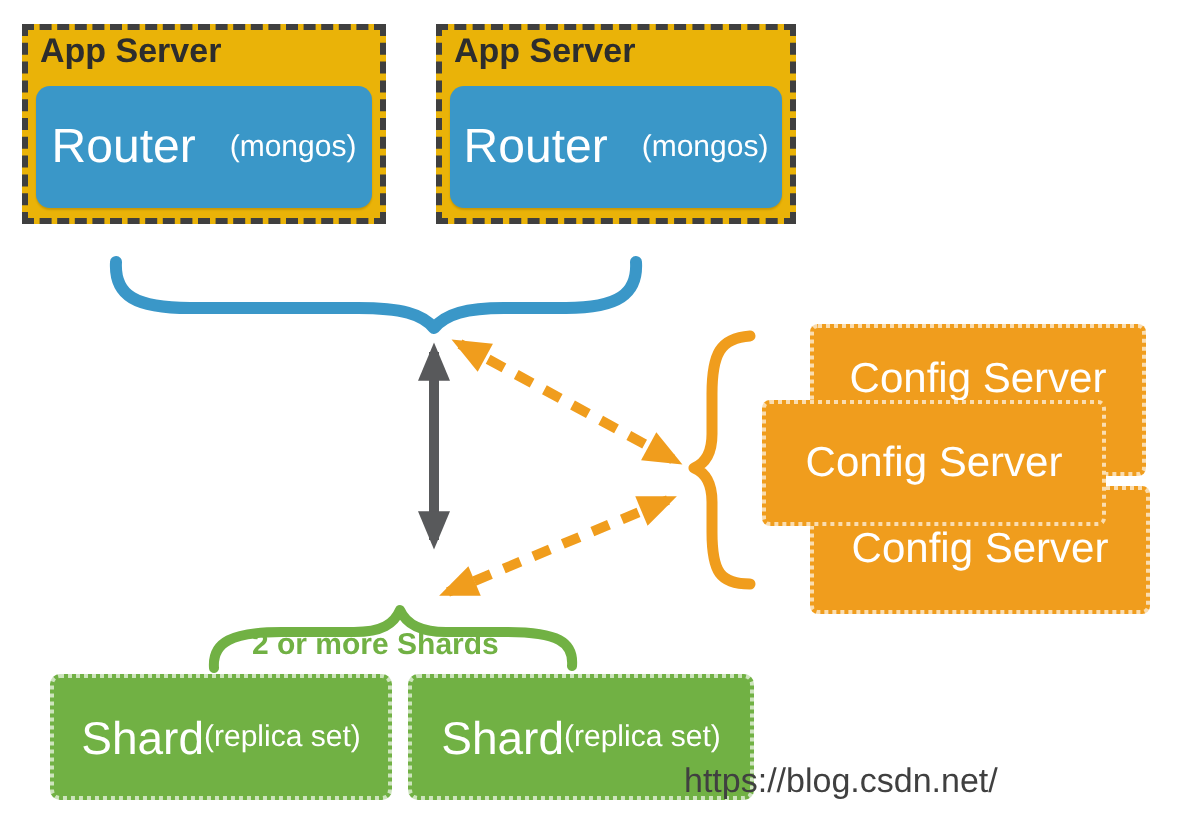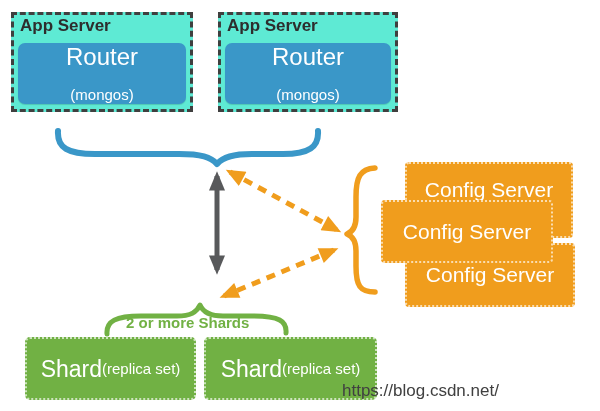--- a/index.html
+++ b/index.html
@@ -2,33 +2,33 @@
 <html style="--blue: #3a97c8; --orange: #f09d1d; --green: #71b144; --gray: #58595b; --dark: #3f3f3f;"><head>
 <meta charset="utf-8">
 <style>
   html,body{margin:0;padding:0;background:#fff;}
   #stage{
     position:relative;width:600px;height:411px;background:#fff;overflow:hidden;
     font-family:"Liberation Sans",sans-serif;
   }
   
   .app-server{
-    position:absolute;box-sizing:border-box;background:#5eead4;
+    position:absolute;box-sizing:border-box;background:#eab308;
     border:3px dashed var(--dark,#3f3f3f);
   }
   #app1{left:11px;top:12px;width:182px;height:100px;}
   #app2{left:218px;top:12px;width:180px;height:100px;}
   .app-server .app-label{
     position:absolute;left:6px;top:1px;font-size:17px;font-weight:bold;color:#2d2d2d;
     white-space:nowrap;
   }
   .router{
     position:absolute;left:4px;right:4px;top:28px;bottom:5px;
     background:var(--blue,#3a97c8);border-radius:7px;color:#fff;
-    display:flex;flex-direction:column;align-items:center;justify-content:center;
+    display:flex;flex-direction:row;align-items:center;justify-content:center;
     box-shadow:0 1px 1px rgba(0,0,0,0.15);
     gap:17px;
   }
   .router .title{font-size:24px;line-height:26px;}
   .router .subtitle{font-size:15px;line-height:16px;}
   
   .config-box{
     position:absolute;box-sizing:border-box;background:var(--orange,#f09d1d);
     border:2px dotted rgba(255,255,255,0.65);border-radius:4px;color:#fff;font-size:21px;
     white-space:nowrap;

